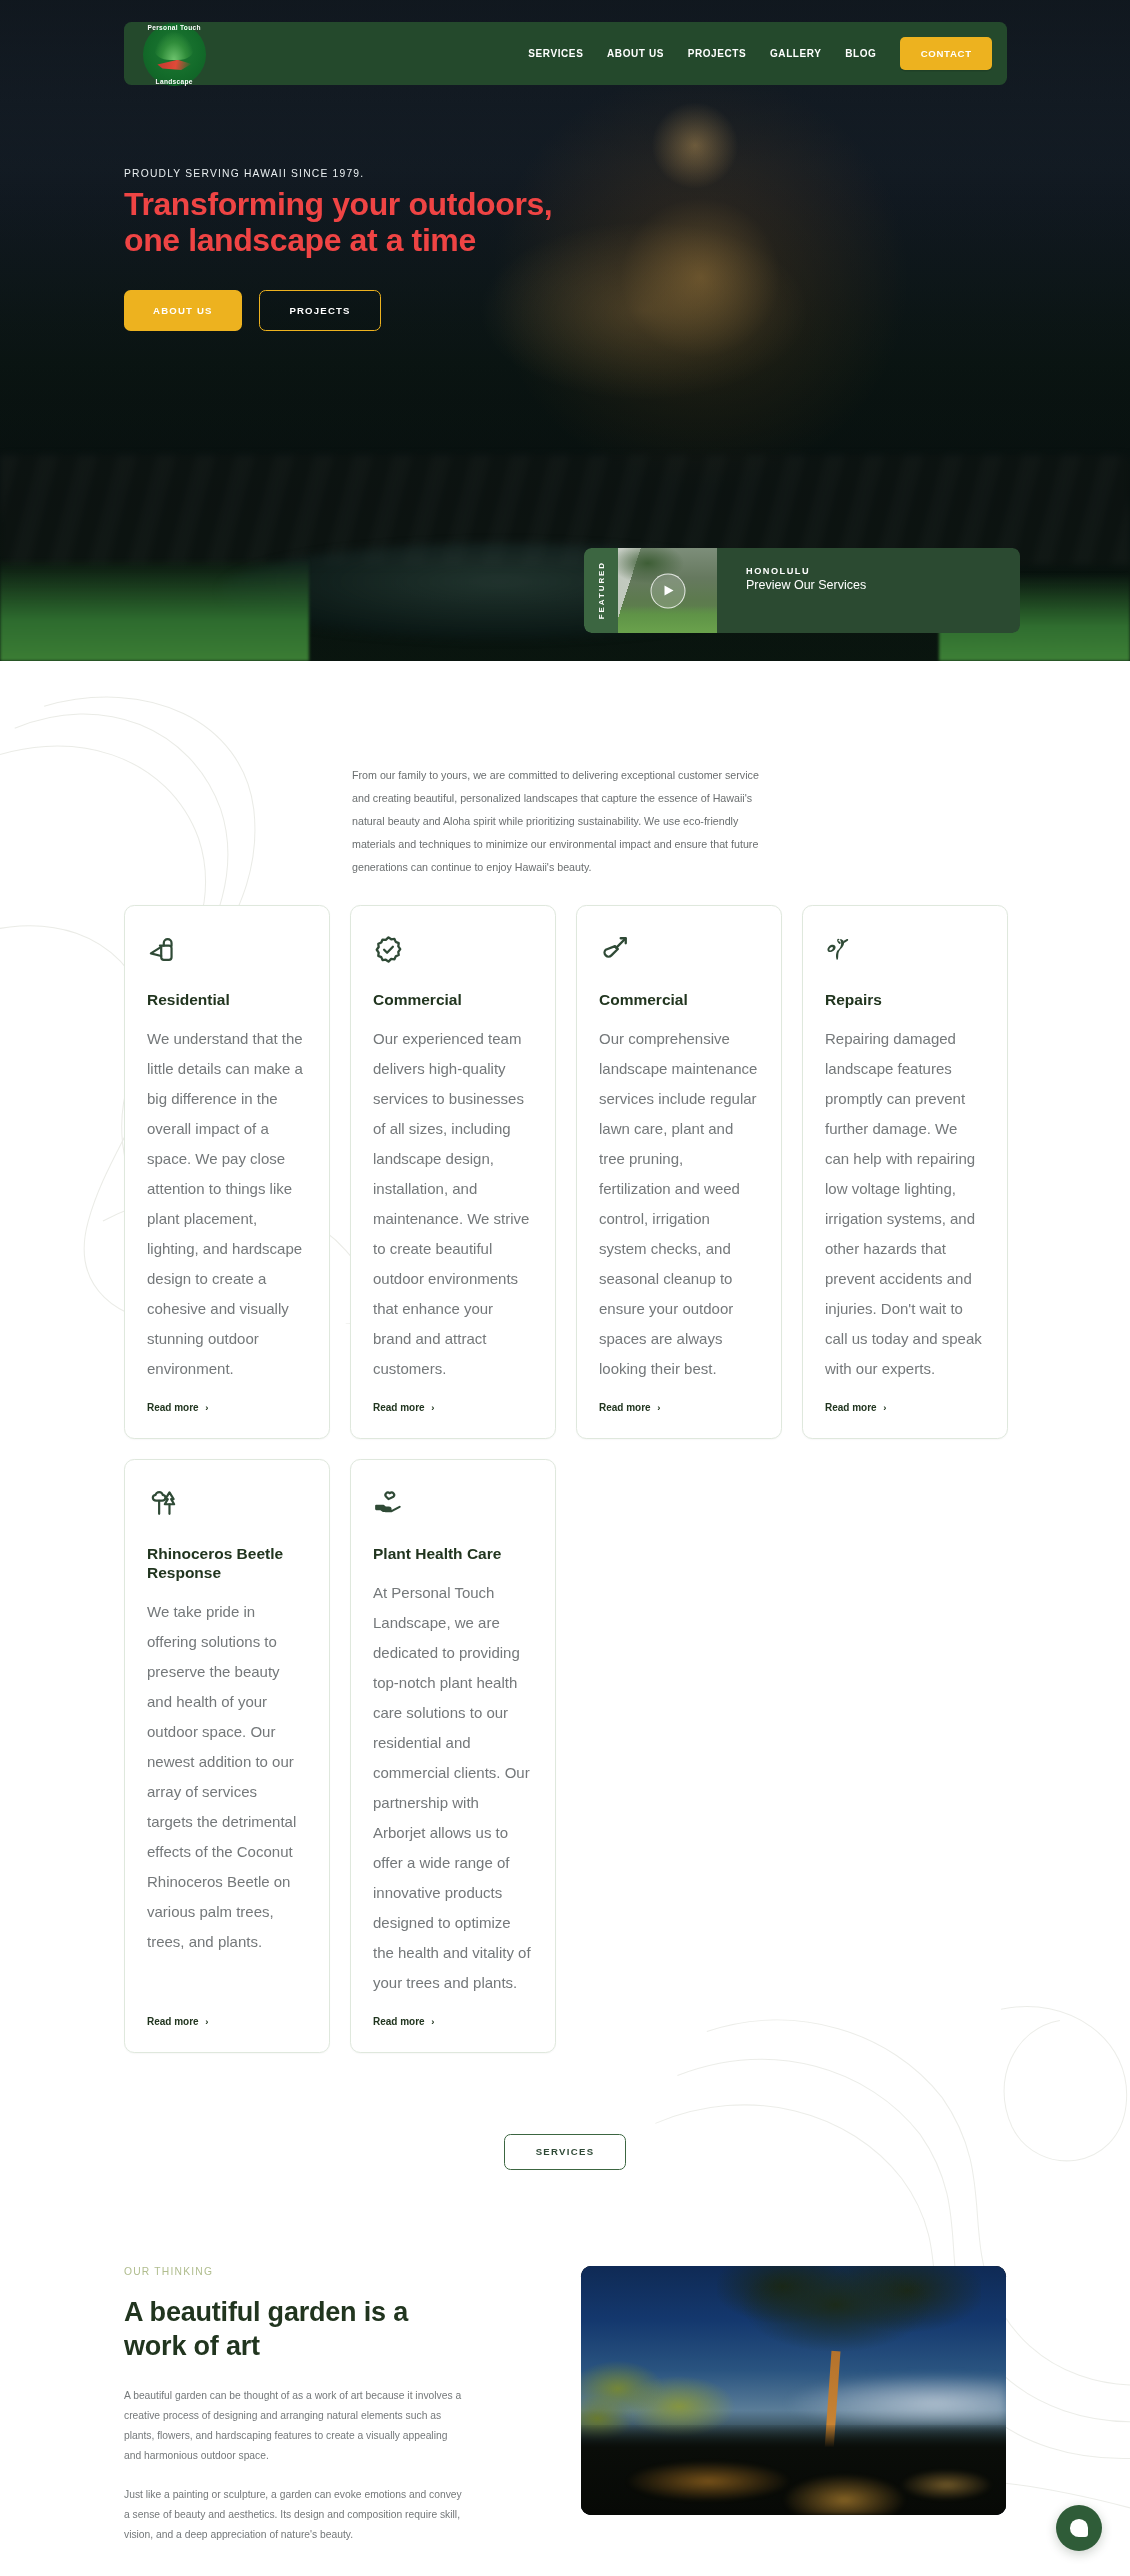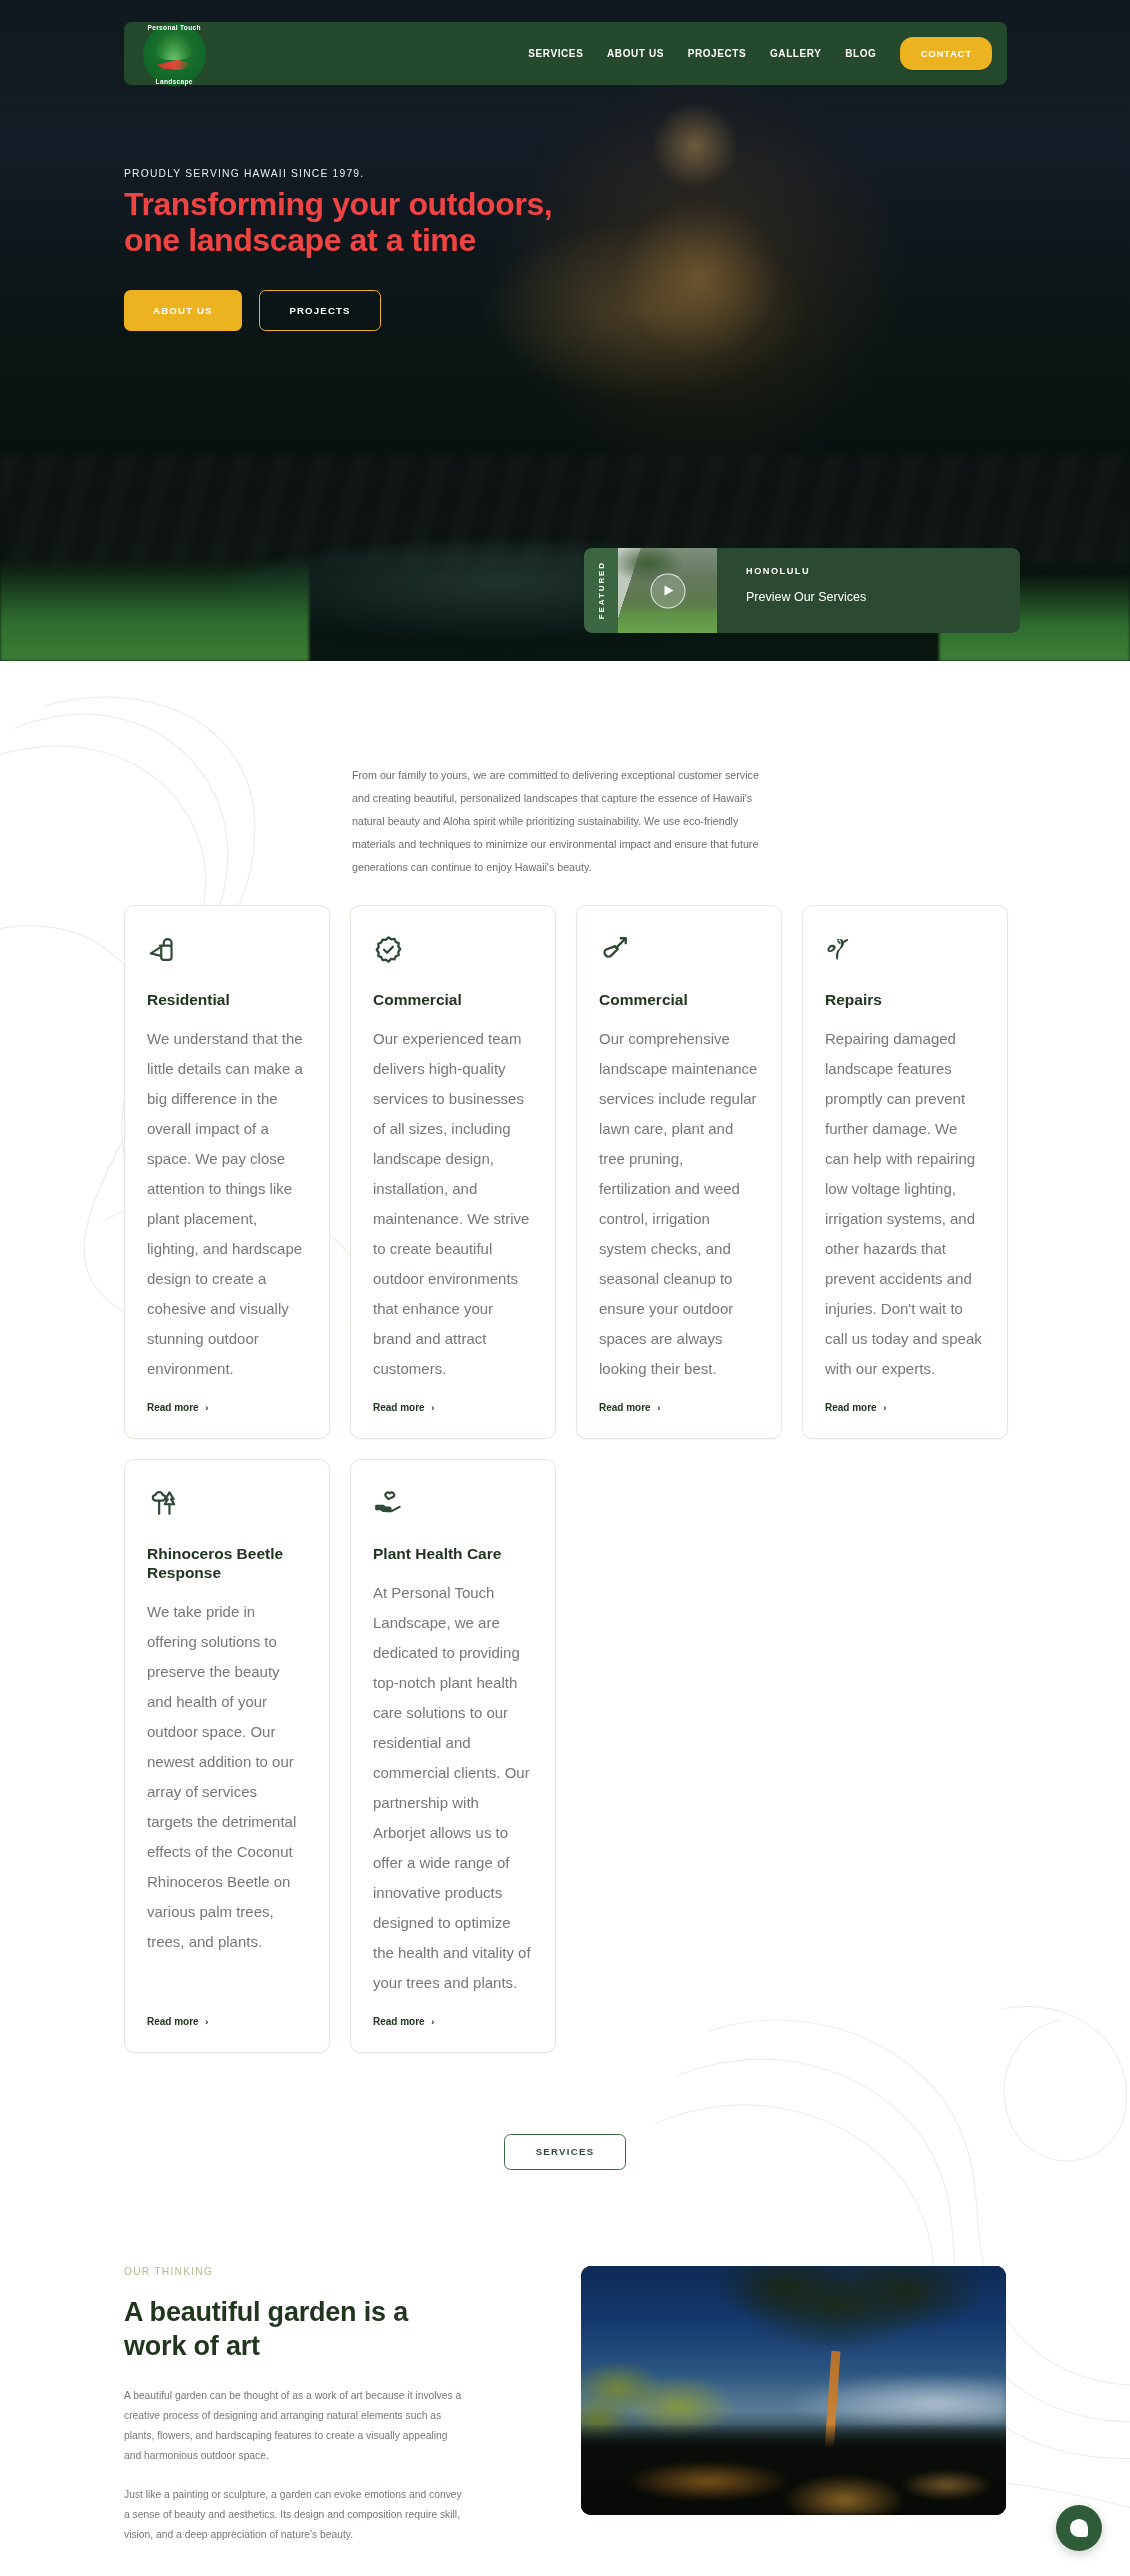--- a/index.html
+++ b/index.html
@@ -108,21 +108,21 @@
   }
   .nav-link {
     color: #ffffff; font-size: 10px; font-weight: 700;
     letter-spacing: 0.6px; text-transform: uppercase; cursor: pointer;
     white-space: nowrap;
   }
   .nav-cta {
     background: #edb21f;
     color: #ffffff;
     font-size: 9.6px; font-weight: 800; letter-spacing: 0.7px; text-transform: uppercase;
-    padding: 11px 20.6px; border-radius: 13px; border: none; cursor: pointer;
+    padding: 11px 20.6px; border-radius: 5px; border: none; cursor: pointer;
     box-shadow: 0 1.5px 0 rgba(0,0,0,.12);
     font-family: "Liberation Sans", sans-serif;
   }
 
   
   .hero-content { position: absolute; left: 124px; top: 168px; z-index: 20; width: 530px; }
   .hero-eyebrow {
     color: #e9eef0; font-size: 10.3px; letter-spacing: 1.2px;
     text-transform: uppercase; font-weight: 400; margin-bottom: 8px;
   }
@@ -185,21 +185,21 @@
     border-bottom: 5.9px solid transparent;
     margin-left: 2.9px;
   }
   .featured-body {
     flex: 1; background: #2b4a31; padding: 17.7px 0 0 29px;
     border-radius: 0 7.4px 7.4px 0;
   }
   .featured-kicker {
     color: #ffffff; font-size: 9.2px; font-weight: 800; letter-spacing: 1.5px; text-transform: uppercase;
   }
-  .featured-sub { color: #ffffff; font-size: 12.5px; margin-top: 14px; font-weight: 400; }
+  .featured-sub { color: #ffffff; font-size: 12.5px; margin-top: 2px; font-weight: 400; }
 
   
   .topo { position: absolute; pointer-events: none; z-index: 0; }
   .topo-a { left: 0px; top: 662px; width: 662px; height: 662px; opacity: .55; }
   .topo-b { left: 648px; top: 1987px; width: 559px; height: 589px; opacity: .55; }
 
   
   .services { position: relative; z-index: 2; padding: 103px 124px 0 124px; }
   .svc-head { display: flex; }
   .svc-head-left { width: 346px; }

